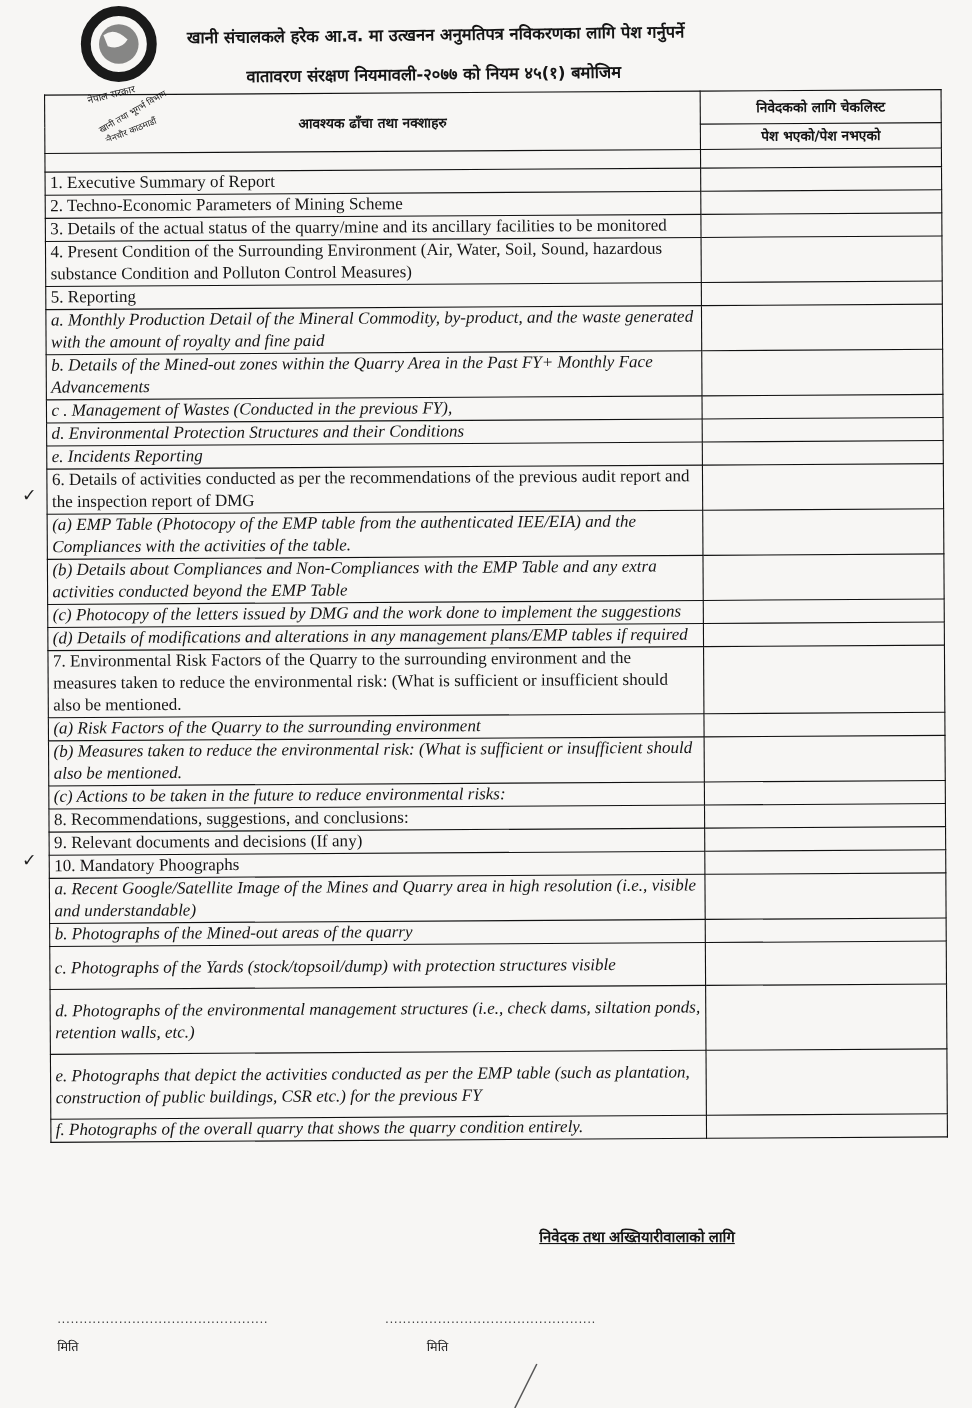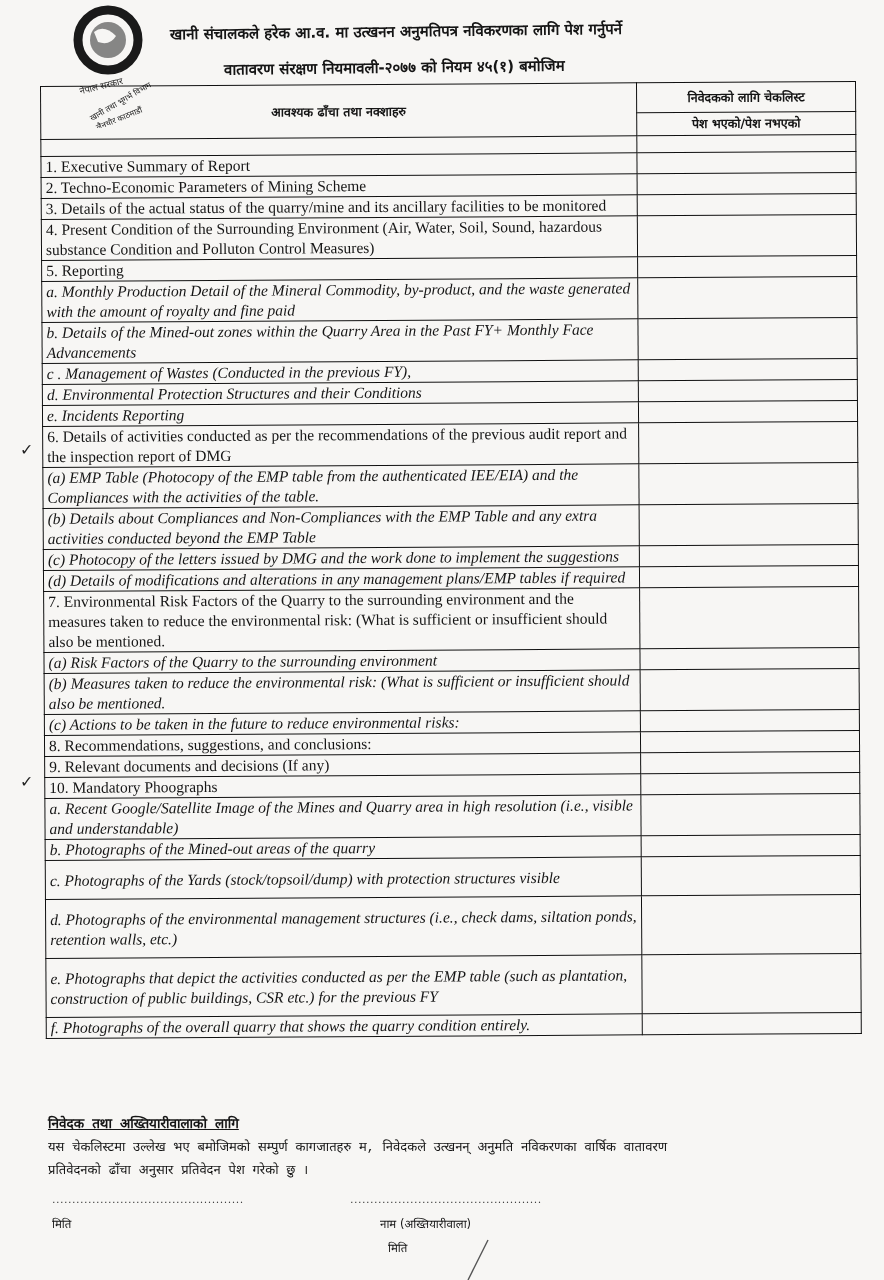--- a/index.html
+++ b/index.html
@@ -48,21 +48,21 @@
   .blank { height: 16px; }
   td.item { font-size: 15.5px; line-height: 20px; }
   td.item.it { font-style: italic; }
   td.item.tall { padding-top: 10px; padding-bottom: 8px; }
   td.check { background: transparent; }
   .mark {
     position: absolute; font-size: 16px; color: #222;
   }
   .foot {
     position: absolute; left: 48px; top: 1113px; width: 620px;
-    font-family: Liberation Mono, monospace; font-size: 13px; line-height: 23px;
+    font-family: Liberation Sans, sans-serif; font-size: 13px; line-height: 23px; text-align: right;
   }
   .foot .fh { text-decoration: underline; font-weight: bold; font-size: 13.5px; }
   .sig {
     position: absolute; font-family: "DejaVu Sans", sans-serif; font-size: 11.5px; line-height: 24px;
   }
   .dots { letter-spacing: 0.5px; font-size: 11px; color: #444; }
   .pen { position: absolute; left: 462px; top: 1238px; width: 30px; height: 44px; }
 </style>
 </head>
 <body>
@@ -213,29 +213,27 @@
         </tr>
       </tbody>
   </table>
 </div>
 
 <span class="mark" style="left:20px; top:440px;">✓</span>
 <span class="mark" style="left:20px; top:772px;">✓</span>
 
 <div class="foot">
   <div class="fh">निवेदक तथा अख्तियारीवालाको लागि</div>
-  <div>यस चेकलिस्टमा उल्लेख भए बमोजिमको सम्पुर्ण  कागजातहरु म, निवेदकले उत्खनन् अनुमति नविकरणका वार्षिक वातावरण प्रतिवेदनको ढाँचा अनुसार प्रतिवेदन पेश गरेको छु ।</div>
 </div>
 
 <div class="sig" style="left:52px; top:1188px;">
   <div class="dots">................................................</div>
   <div>मिति</div>
 </div>
 
 <div class="sig" style="left:350px; top:1188px;">
   <div class="dots">................................................</div>
-  <div style="padding-left:30px">नाम (अख्तियारीवाला)</div>
   <div style="padding-left:38px">मिति</div>
 </div>
 
 <svg class="pen" viewBox="0 0 30 44">
   <path d="M26 2 L6 42" stroke="#555" stroke-width="1.4" fill="none"></path>
 </svg>
 
 </body></html>

